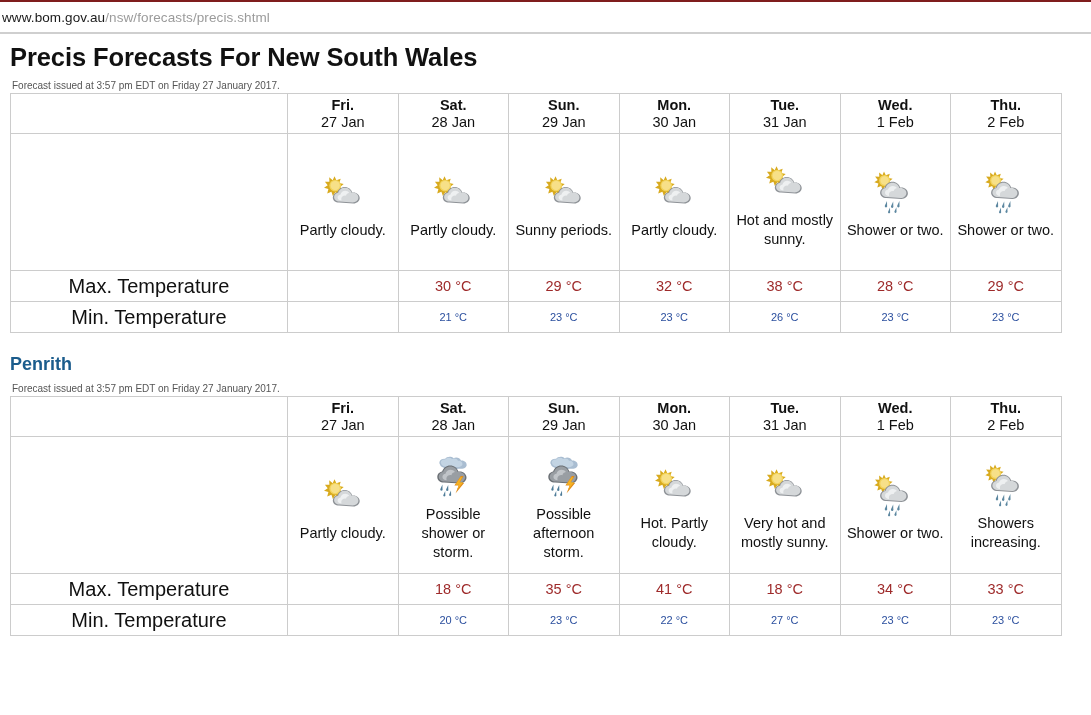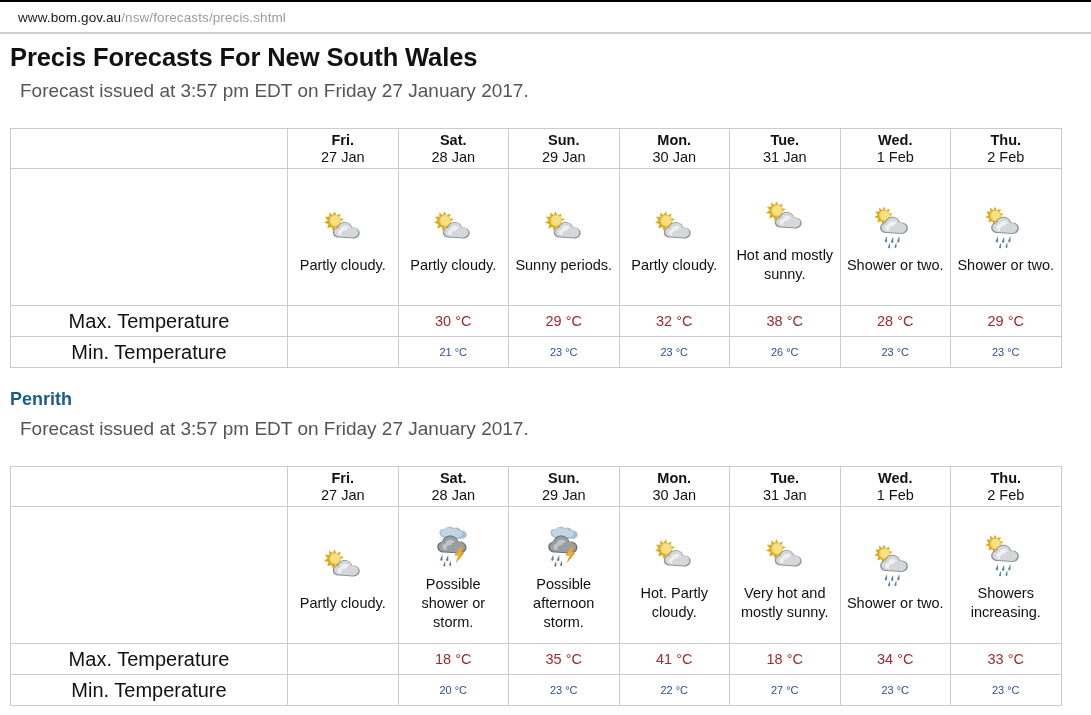--- a/index.html
+++ b/index.html
@@ -16,26 +16,26 @@
     position: relative;
   }
 
   
   #urlbar {
     position: absolute;
     left: 0; top: 0;
     width: 1091px;
     height: 34px;
     box-sizing: border-box;
-    border-top: 2px solid #000000;
+    border-top: 2px solid #7f1d1d;
     border-bottom: 2px solid #cfcfcf;
     background: #ffffff;
     display: flex;
     align-items: center;
-    padding-left: 18px;
+    padding-left: 2px;
   }
   #urlbar .url {
     font-size: 13.5px;
     letter-spacing: 0.1px;
     white-space: nowrap;
   }
   #urlbar .url .host { color: #1a1a1a; }
   #urlbar .url .path { color: #9b9b9b; }
 
   
@@ -74,29 +74,29 @@
   }
 
   h2.place {
     font-size: 18px;
     font-weight: bold;
     color: #1b5c8c;
     margin: 21px 0 0 10px;
   }
 
   .issued {
-    font-size: 19px;
+    font-size: 10px;
     color: #555555;
-    margin: 8px 0 0 20px;
+    margin: 8px 0 0 12px;
   }
 
   
   table.fc {
     border-collapse: collapse;
-    margin: 26px 0 0 10px;
+    margin: 2px 0 0 10px;
     width: 1050px;
     table-layout: fixed;
     background: #fde047;
     border-radius: 28px;
   }
   table.fc td, table.fc th {
     border: 1px solid #cccccc;
     padding: 0;
     text-align: center;
     vertical-align: middle;

